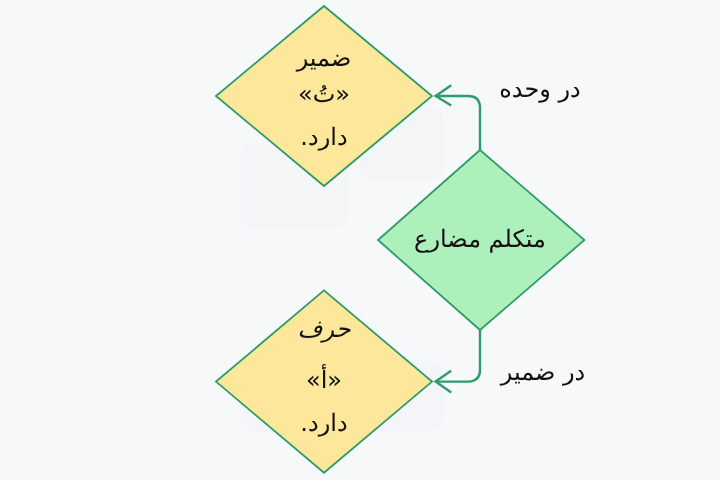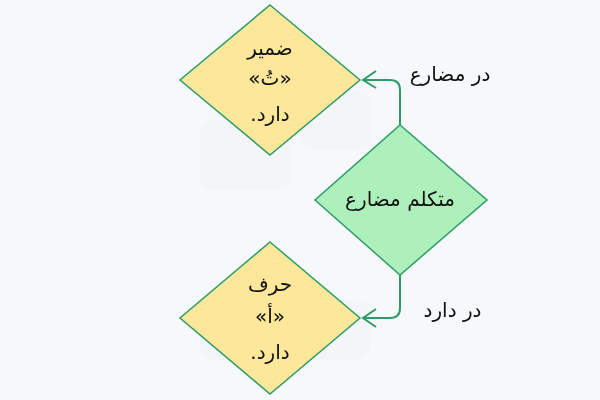--- a/index.html
+++ b/index.html
@@ -31,20 +31,20 @@
   <path d="M376,71 L363,80 L376,88" fill="none" stroke="#2e9b6a" stroke-width="2"></path>
 
   <path d="M400,275 L400,308 Q400,318 390,318 L363,318" fill="none" stroke="#2e9b6a" stroke-width="2"></path>
   <path d="M376,309 L363,318 L376,327" fill="none" stroke="#2e9b6a" stroke-width="2"></path>
 </svg>
 
 <div class="label node-text" style="left:220px; top:38px; width:100px;">ضمیر</div>
 <div class="label node-text" style="left:220px; top:68px; width:100px;">«تُ»</div>
 <div class="label node-text" style="left:220px; top:104px; width:100px;">دارد.</div>
 
-<div class="label node-text" style="left:220px; top:274px; width:100px;">حرف</div>
+<div class="label node-text" style="left:220px; top:264px; width:100px;font-style:italic;">حرف</div>
 <div class="label node-text" style="left:220px; top:306px; width:100px;">«أ»</div>
 <div class="label node-text" style="left:220px; top:342px; width:100px;">دارد.</div>
 
 <div class="label node-text" style="left:335px; top:189px; width:130px;">متکلم مضارع</div>
 
-<div class="label edge-label" style="left:405px; top:64px; width:90px;">در مضارع</div>
-<div class="label edge-label" style="left:405px; top:300px; width:95px;">در دارد</div>
+<div class="label edge-label" style="left:405px; top:64px; width:90px;">در وحده</div>
+<div class="label edge-label" style="left:405px; top:300px; width:95px;">در ضمیر</div>
 
 </body></html>

